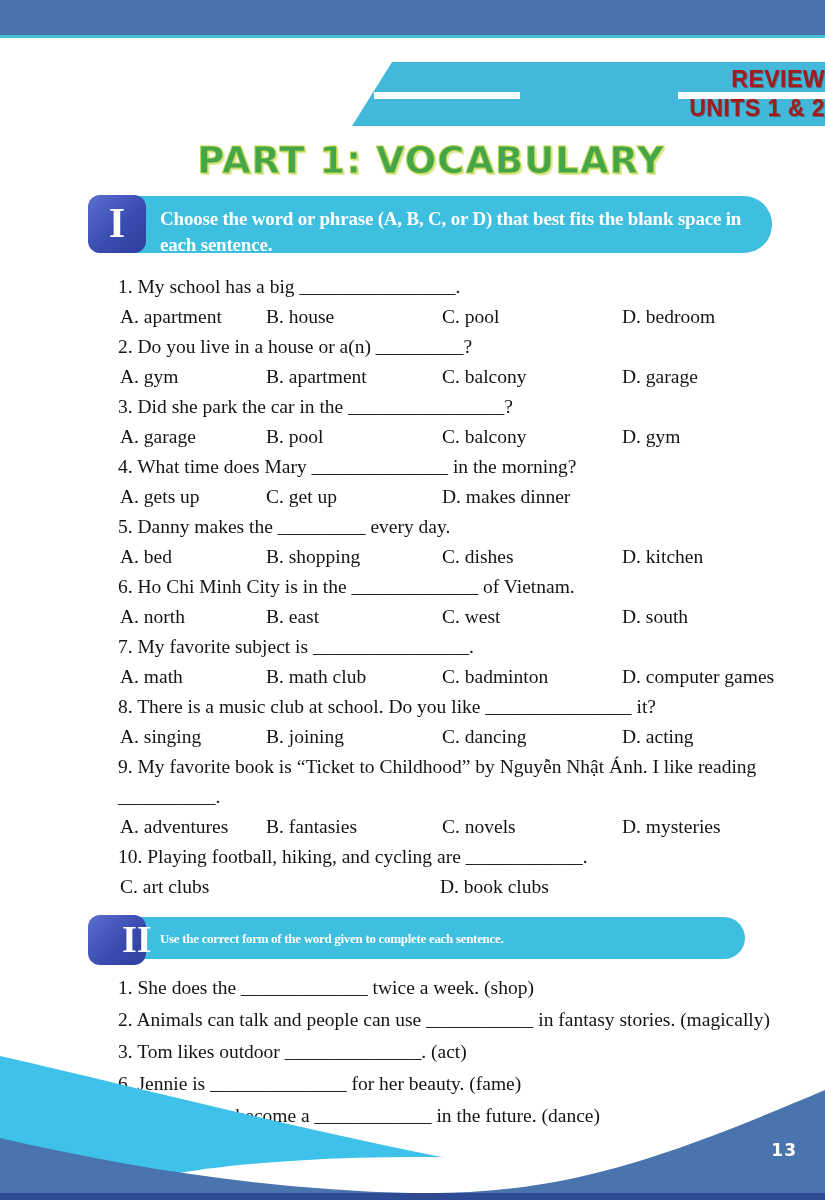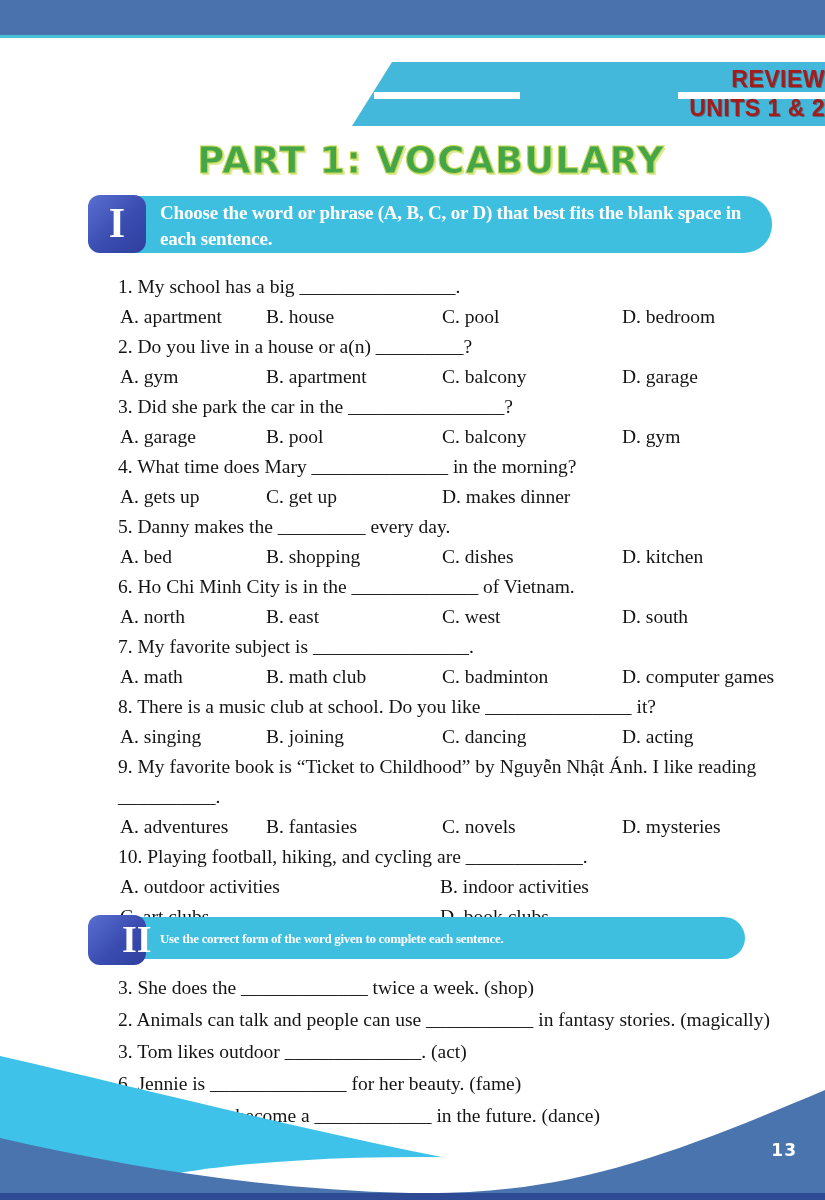--- a/index.html
+++ b/index.html
@@ -39,21 +39,21 @@
   }
   
   .sec-banner {
     position:absolute; background:#3fbfe0; color:#ffffff;
     font-family:"Liberation Serif", serif; font-weight:bold;
   }
   .sec-banner.one {
     left:88px; top:196px; width:684px; height:57px;
     border-radius:14px 28px 28px 14px;
     font-size:19px; line-height:26px; letter-spacing:-0.2px;
-    padding:4px 6px 0 72px;
+    padding:10px 6px 0 72px;
   }
   .sec-banner.two {
     left:88px; top:917px; width:657px; height:42px;
     border-radius:14px 24px 24px 14px;
     font-size:13px; line-height:44px; letter-spacing:-0.3px;
     padding-left:72px; white-space:nowrap;
   }
   .numeral-box {
     position:absolute; width:58px; text-align:center; color:#ffffff;
     background:linear-gradient(135deg,#5a6fd0 0%, #3a4cb0 55%, #2e3f9e 100%);
@@ -164,34 +164,30 @@
     <div class="qrow">9. My favorite book is “Ticket to Childhood” by Nguyễn Nhật Ánh. I like reading</div>
     <div class="qrow">__________.</div>
     <div class="qrow opts4">
       <span class="opt">A. adventures</span>
       <span class="opt">B. fantasies</span>
       <span class="opt">C. novels</span>
       <span class="opt">D. mysteries</span>
     </div>
     <div class="qrow">10. Playing football, hiking, and cycling are ____________.</div>
     <div class="qrow opts2">
-      <span class="opt">A. outdoor activities</span>
-      <span class="opt">B. indoor activities</span>
-    </div>
-    <div class="qrow opts2">
       <span class="opt">C. art clubs</span>
       <span class="opt">D. book clubs</span>
     </div>
   </div>
 
   <div class="numeral-box two">II</div>
   <div class="sec-banner two">Use the correct form of the word given to complete each sentence.</div>
 
   <div class="items">
-    <div class="irow">3. She does the _____________ twice a week. (shop)</div>
+    <div class="irow">1. She does the _____________ twice a week. (shop)</div>
     <div class="irow">2. Animals can talk and people can use ___________ in fantasy stories. (magically)</div>
     <div class="irow">3. Tom likes outdoor ______________. (act)</div>
     <div class="irow">6. Jennie is ______________ for her beauty. (fame)</div>
     <div class="irow">5. He wants to become a ____________ in the future. (dance)</div>
   </div>
 
   <svg class="footer-waves" viewBox="0 0 825 150" preserveAspectRatio="none">
     <path d="M0,6 C150,40 330,88 520,122 C630,140 730,148 825,153 L825,170 L0,170 Z" fill="#3fc2e9"></path>
     <ellipse cx="420" cy="152" rx="315" ry="45" fill="#ffffff"></ellipse>
     <path d="M0,88 C130,118 270,140 410,143 C560,146 660,110 825,40 L825,160 L0,160 Z" fill="#4a74ae"></path>

